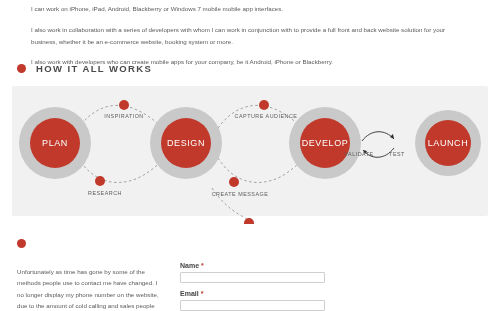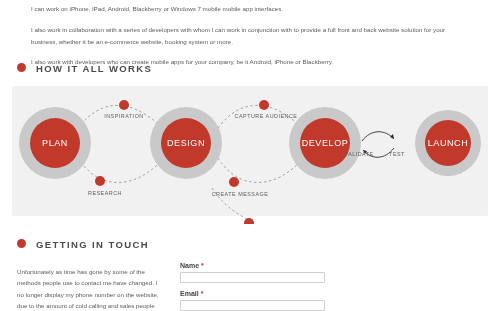--- a/index.html
+++ b/index.html
@@ -15,21 +15,21 @@
 
   .intro{
     position:absolute;left:31px;top:0px;width:440px;
     font-size:6.2px;line-height:1.9;color:#5a5a5a;
   }
   .intro p{margin:0 0 9px 0;}
   .intro p.first{margin-top:3px;}
 
   
   .section-head{
-    position:absolute;display:flex;
+    position:absolute;display:flex;align-items:center;
   }
   .bullet{
     width:9px;height:9px;border-radius:50%;
     background:#c0392b;margin-right:10px;flex:0 0 auto;
   }
   .section-title{
     font-size:9.5px;letter-spacing:1.4px;color:#4a4a4a;
     font-weight:bold;
   }
 
@@ -135,21 +135,20 @@
     <text class="small-label" x="124" y="34" text-anchor="middle">INSPIRATION</text>
     <text class="small-label" x="105" y="111" text-anchor="middle">RESEARCH</text>
     <text class="small-label" x="266" y="34" text-anchor="middle">CAPTURE AUDIENCE</text>
     <text class="small-label" x="240" y="112" text-anchor="middle">CREATE MESSAGE</text>
     <text class="small-label" x="359" y="72" text-anchor="middle">VALIDATE</text>
     <text class="small-label" x="397" y="72" text-anchor="middle">TEST</text>
   </svg>
 
   <div class="section-head" id="head-touch">
     <span class="bullet"></span>
-    <span class="section-title">GETTING IN TOUCH</span>
   </div>
 
   <div class="touch-text">Unfortunately as time has gone by some of the methods people use to contact me have changed. I no longer display my phone number on the website, due to the amount of cold calling and sales people that were getting in touch.</div>
 
   <div class="form">
     <div class="fld">
       <label>
         <span>Name</span>
         <span class="req">*</span>
       </label>

